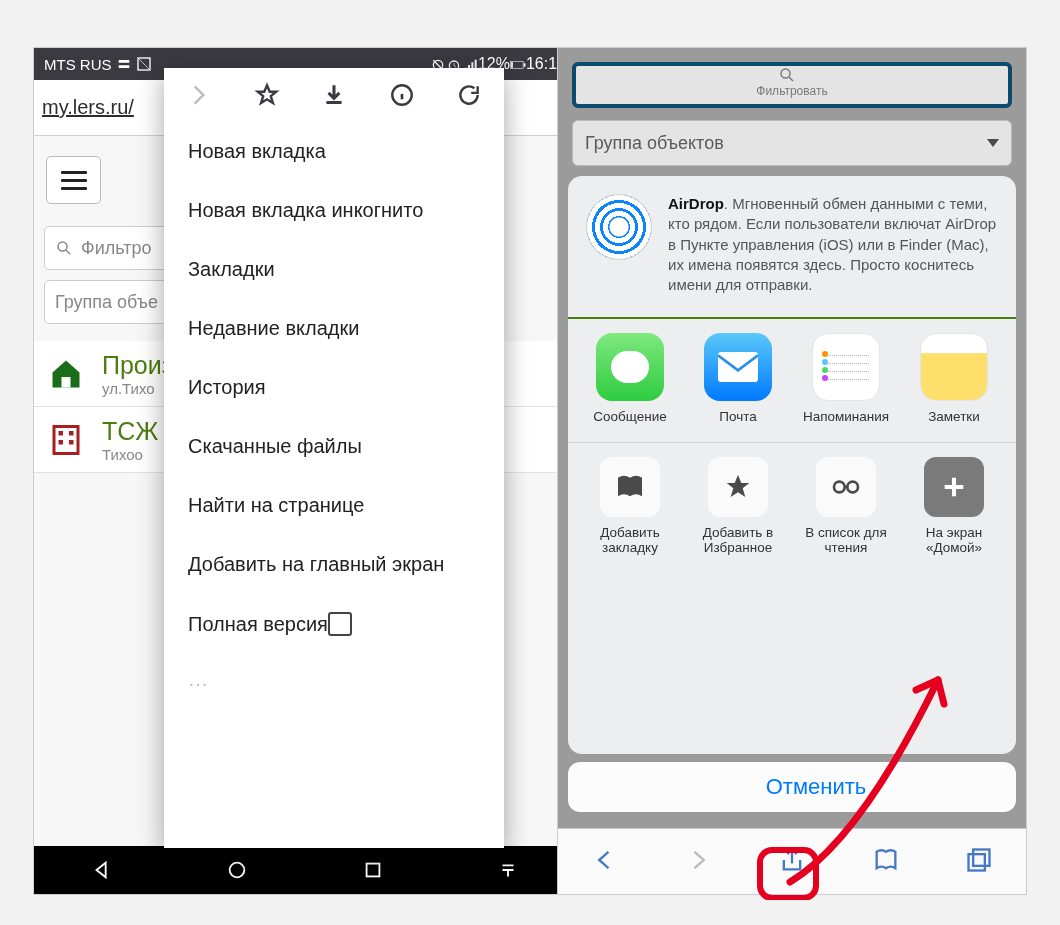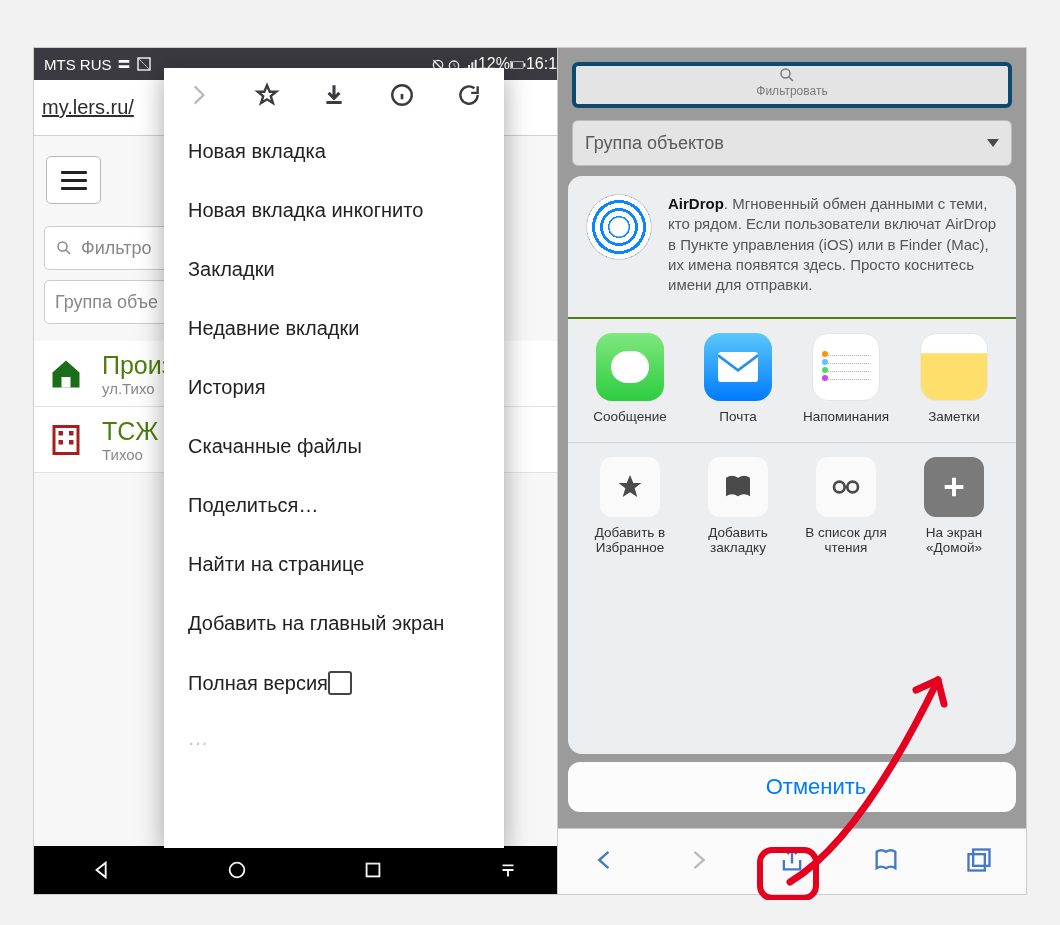--- a/index.html
+++ b/index.html
@@ -201,23 +201,20 @@
     <div class="menu-item">
         <span>Недавние вкладки</span>
       </div>
     <div class="menu-item">
         <span>История</span>
       </div>
     <div class="menu-item">
         <span>Скачанные файлы</span>
       </div>
     <div class="menu-item">
-        <span>Поделиться…</span>
-      </div>
-    <div class="menu-item">
         <span>Найти на странице</span>
       </div>
     <div class="menu-item">
         <span>Добавить на главный экран</span>
       </div>
     <div class="menu-item">
       <span>Полная версия</span>
       <span class="chk"></span>
     </div>
     <div class="menu-clip">···</div>
@@ -256,28 +253,28 @@
             <span></span>
             <span></span>
             <span></span>
             <span></span>
           </div><span>Напоминания</span></div>
       <div class="app"><div class="box notes"></div><span>Заметки</span></div>
     </div>
     <div class="hrow" style="border-bottom:none;">
       <div class="act"><div class="box">
             <svg viewBox="0 0 24 24">
-              <path d="M12 3l2.5 6h6l-5 4 2 6.5L12 16l-5.5 3.5 2-6.5-5-4h6z"></path>
-            </svg>
-          </div><span>Добавить в Избранное</span></div>
+              <path d="M3 5c3-2 6-2 9 0 3-2 6-2 9 0v14c-3-2-6-2-9 0-3-2-6-2-9 0z"></path>
+            </svg>
+          </div><span>Добавить закладку</span></div>
       <div class="act"><div class="box">
             <svg viewBox="0 0 24 24">
-              <path d="M3 5c3-2 6-2 9 0 3-2 6-2 9 0v14c-3-2-6-2-9 0-3-2-6-2-9 0z"></path>
-            </svg>
-          </div><span>Добавить закладку</span></div>
+              <path d="M12 3l2.5 6h6l-5 4 2 6.5L12 16l-5.5 3.5 2-6.5-5-4h6z"></path>
+            </svg>
+          </div><span>Добавить в Избранное</span></div>
       <div class="act"><div class="box">
             <svg viewBox="0 0 24 24">
               <circle cx="7" cy="12" r="4" fill="none" stroke="#4a4a4a" stroke-width="2"></circle>
               <circle cx="17" cy="12" r="4" fill="none" stroke="#4a4a4a" stroke-width="2"></circle>
               <path d="M11 12h2" stroke="#4a4a4a" stroke-width="2"></path>
             </svg>
           </div><span>В список для чтения</span></div>
       <div class="act"><div class="box plus">
             <svg viewBox="0 0 24 24">
               <path d="M12 5v14M5 12h14" stroke="#fff" stroke-width="3"></path>

